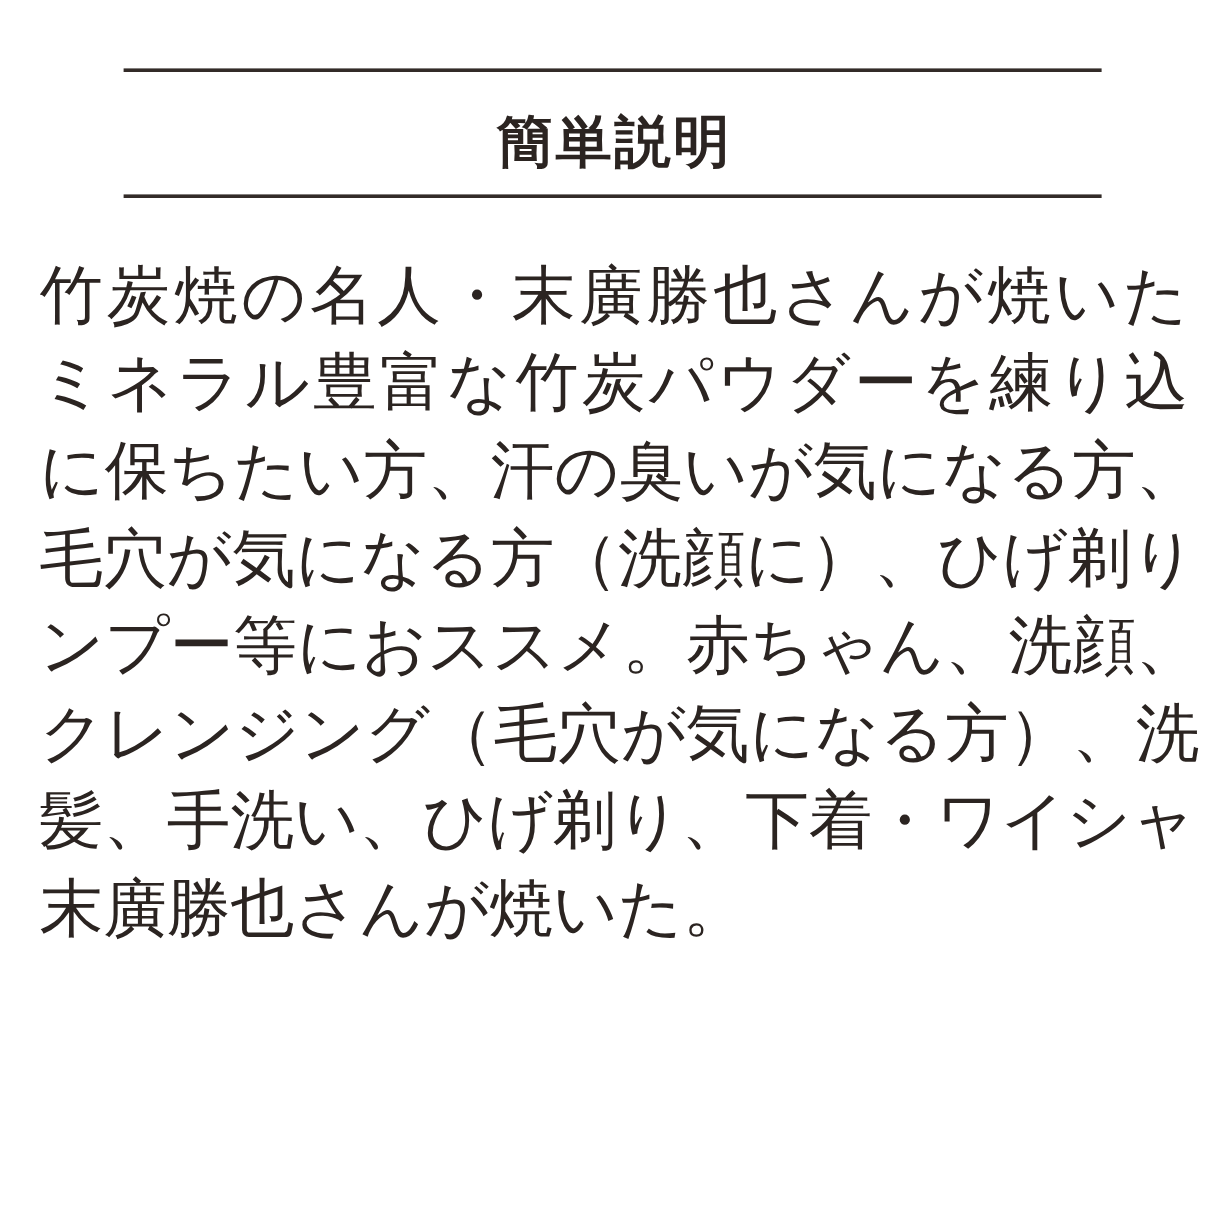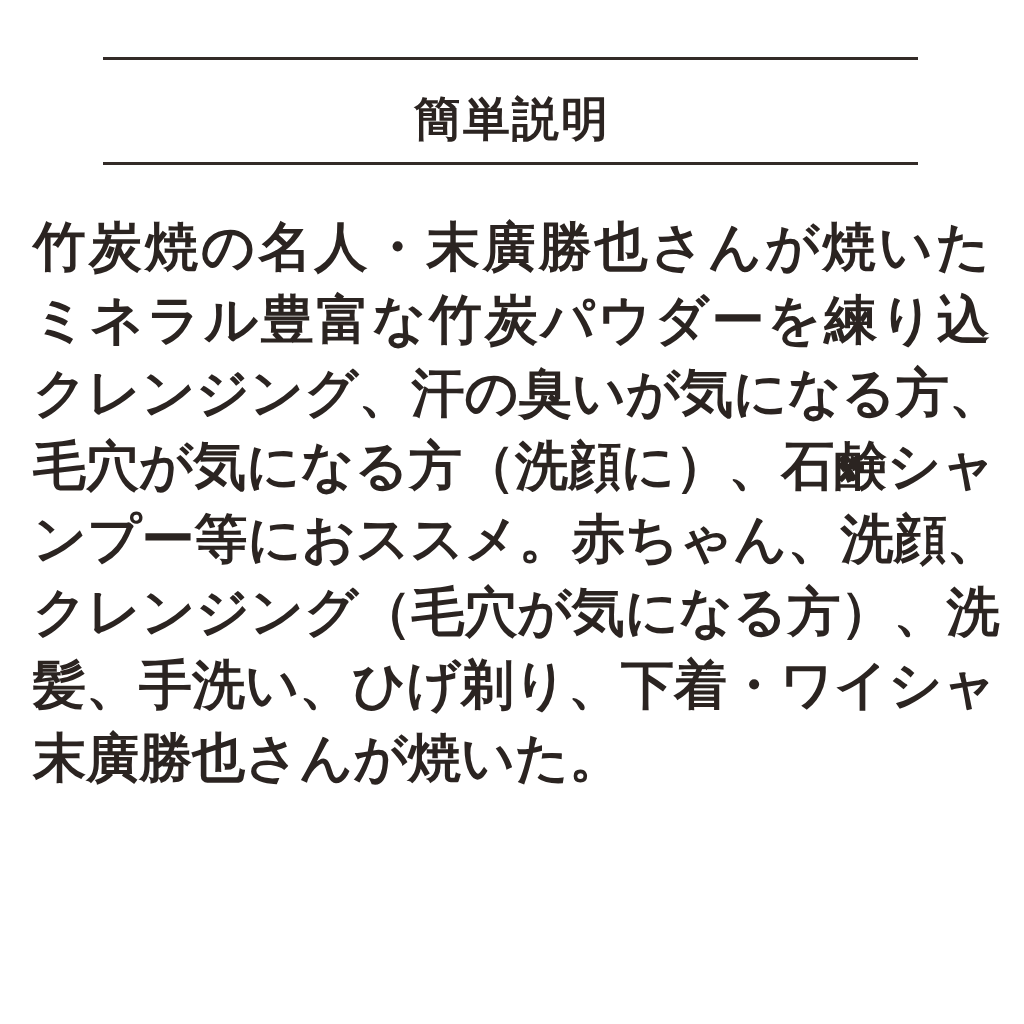--- a/index.html
+++ b/index.html
@@ -44,41 +44,41 @@
   }
   .line {
     font-size: 53px;
     line-height: 73px;
     height: 73px;
     text-align: justify;
     text-align-last: justify;
     text-justify: inter-ideograph;
     white-space: nowrap;
     color: #2b2421;
-    font-weight: 700;
+    font-weight: 400;
   }
   .line.last {
     text-align-last: left;
   }
 </style>
 </head>
 <body>
 
 <div class="page">
 
   <div class="rule rule-top"></div>
 
   <div class="title">簡単説明</div>
 
   <div class="rule rule-bottom"></div>
 
   <div class="body-text">
     <div class="line">竹炭焼の名人・末廣勝也さんが焼いた</div>
     <div class="line">ミネラル豊富な竹炭パウダーを練り込</div>
-    <div class="line">クレンジング、汗の臭いが気になる方、</div>
-    <div class="line">毛穴が気になる方（洗顔に）、石鹸シャ</div>
+    <div class="line">に保ちたい方、汗の臭いが気になる方、</div>
+    <div class="line">毛穴が気になる方（洗顔に）、ひげ剃り</div>
     <div class="line">ンプー等におススメ。赤ちゃん、洗顔、</div>
     <div class="line">クレンジング（毛穴が気になる方）、洗</div>
     <div class="line">髪、手洗い、ひげ剃り、下着・ワイシャ</div>
     <div class="line last">末廣勝也さんが焼いた。</div>
   </div>
 
 </div>
 
 </body></html>

